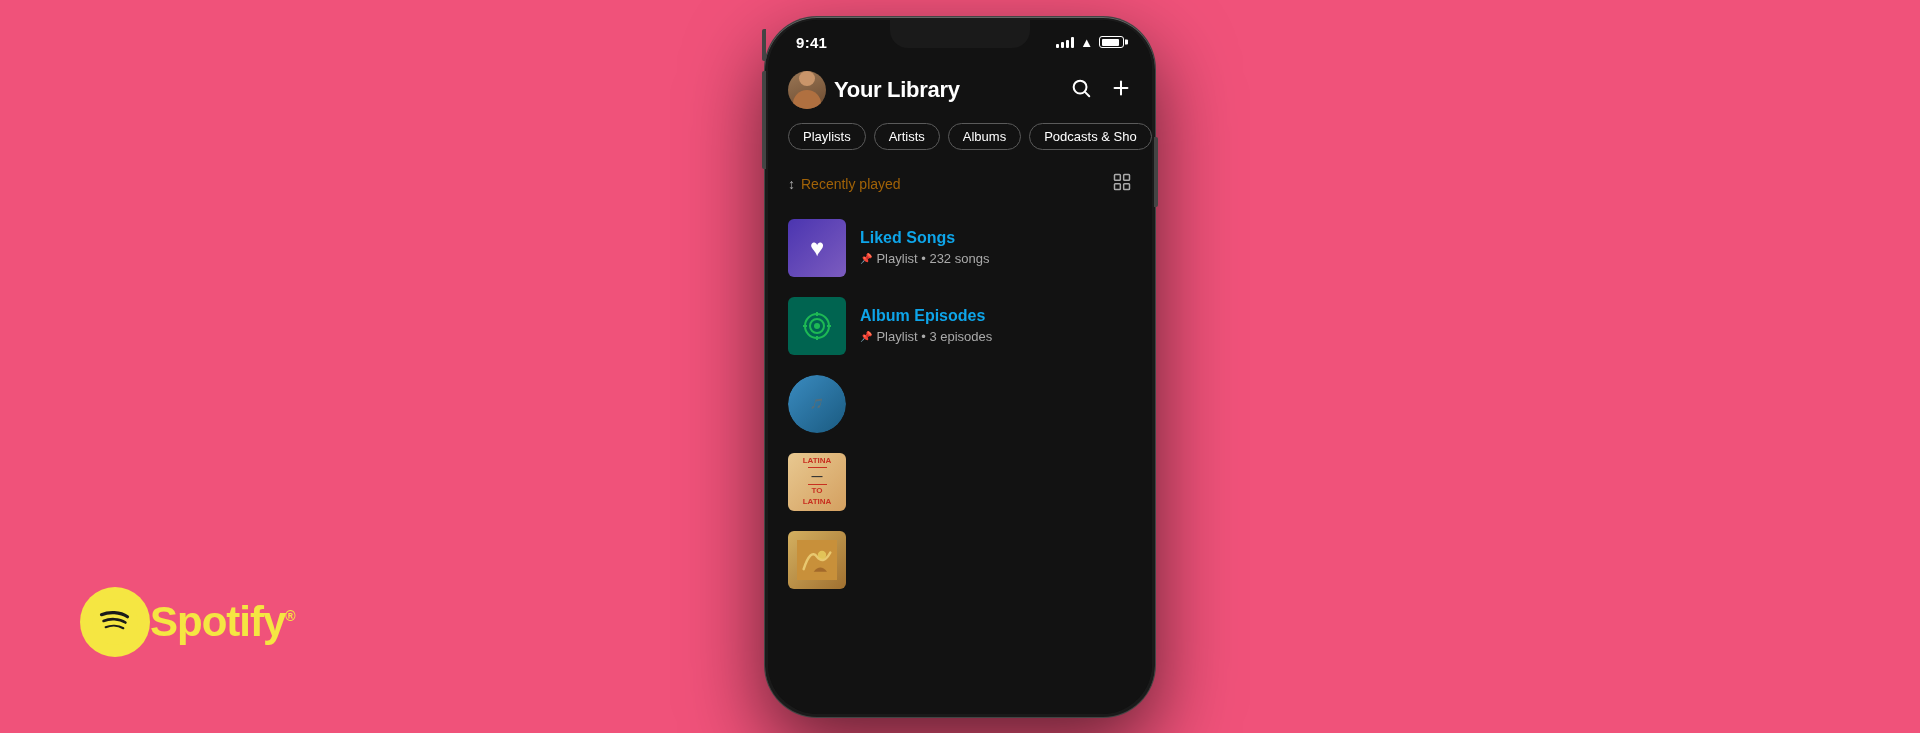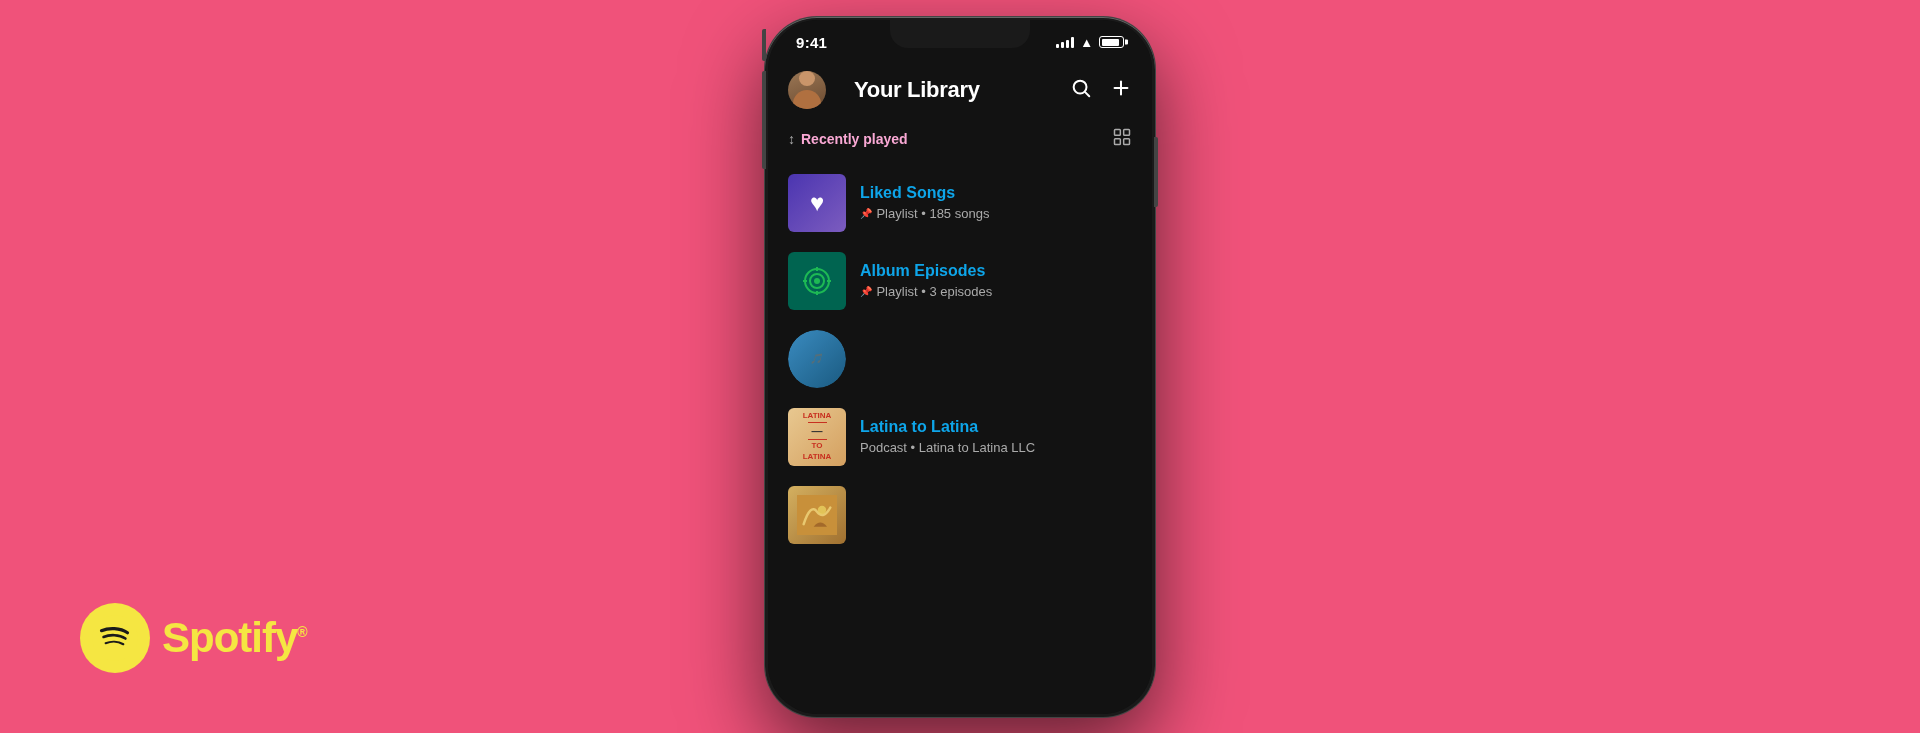--- a/index.html
+++ b/index.html
@@ -12,25 +12,25 @@
       align-items: center;
       justify-content: center;
       font-family: -apple-system, BlinkMacSystemFont, 'Segoe UI', sans-serif;
       overflow: hidden;
       position: relative;
     }
 
     
     .spotify-logo {
       position: absolute;
-      bottom: 60px;
+      bottom: 76px;
       left: 80px;
       display: flex;
       align-items: center;
-      gap: 12px;
+      gap: 0;
     }
 
     .spotify-circle {
       width: 70px;
       height: 70px;
       background: #f5e642;
       border-radius: 50%;
       display: flex;
       align-items: center;
       justify-content: center;
@@ -170,21 +170,21 @@
       background: #121212;
       flex: 1;
       overflow: hidden;
     }
 
     
     .library-header {
       display: flex;
       align-items: center;
       padding: 14px 20px 10px;
-      gap: 28px;
+      gap: 8px;
     }
 
     .avatar {
       width: 38px;
       height: 38px;
       border-radius: 50%;
       background: #8B6B4A;
       overflow: hidden;
       flex-shrink: 0;
     }
@@ -255,22 +255,22 @@
       gap: 6px;
     }
 
     .sort-icon {
       color: #aaa;
       font-size: 14px;
     }
 
     .sort-label {
       font-size: 14px;
-      color: #f9a8d4;
-      font-weight: 700;
+      color: #a16207;
+      font-weight: 400;
     }
 
     .grid-icon {
       color: #aaa;
       font-size: 18px;
     }
 
     
     .library-list {
       padding: 0 16px;
@@ -484,20 +484,26 @@
               </button>
               <button class="header-icon-btn">
                 <svg width="22" height="22" viewBox="0 0 24 24" fill="none" stroke="white" stroke-width="2.2" stroke-linecap="round">
                   <line x1="12" y1="5" x2="12" y2="19"></line>
                   <line x1="5" y1="12" x2="19" y2="12"></line>
                 </svg>
               </button>
             </div>
           </div>
 
+          <div class="filter-chips">
+            <button class="chip">Playlists</button>
+            <button class="chip">Artists</button>
+            <button class="chip">Albums</button>
+            <button class="chip">Podcasts &amp; Sho</button>
+          </div>
 
           <div class="sort-bar">
             <div class="sort-left">
               <span class="sort-icon">↕</span>
               <span class="sort-label">Recently played</span>
             </div>
             <span class="grid-icon">
               <svg width="20" height="20" viewBox="0 0 24 24" fill="none" stroke="#aaa" stroke-width="1.8">
                 <rect x="3" y="3" width="7" height="7" rx="1"></rect>
                 <rect x="14" y="3" width="7" height="7" rx="1"></rect>
@@ -512,21 +518,21 @@
             <div class="library-item">
               <div class="item-art">
                 <div class="liked-songs-art">
                   <span class="heart-icon">♥</span>
                 </div>
               </div>
               <div class="item-info">
                 <div class="item-title">Liked Songs</div>
                 <div class="item-subtitle">
                   <span class="pin-icon">📌</span>
-                  <span>Playlist • 185 songs</span>
+                  <span>Playlist • 232 songs</span>
                 </div>
               </div>
             </div>
 
             <div class="library-item">
               <div class="item-art">
                 <div class="episodes-art">
                   <svg width="32" height="32" viewBox="0 0 32 32" fill="none">
                     <circle cx="16" cy="16" r="12" stroke="#1db954" stroke-width="2" fill="none"></circle>
                     <circle cx="16" cy="16" r="7" stroke="#1db954" stroke-width="2" fill="none"></circle>
@@ -557,26 +563,20 @@
 
             <div class="library-item">
               <div class="item-art">
                 <div class="latina-art" style="background:linear-gradient(135deg,#e8c890,#d4a060);width:100%;height:100%;display:flex;flex-direction:column;align-items:center;justify-content:center;color:#c83020;font-weight:700;font-size:8px;line-height:1.3;text-align:center;padding:2px;">
                   <div>LATINA</div>
                   <div style="font-size:11px;color:#333;border-top:1px solid #c83020;border-bottom:1px solid #c83020;padding:1px 4px;margin:1px 0;">—</div>
                   <div>TO</div>
                   <div>LATINA</div>
                 </div>
               </div>
-              <div class="item-info">
-                <div class="item-title">Latina to Latina</div>
-                <div class="item-subtitle">
-                  <span>Podcast • Latina to Latina LLC</span>
-                </div>
-              </div>
             </div>
 
             <div class="library-item">
               <div class="item-art">
                 <div class="falcon-art" style="background:linear-gradient(135deg,#d4b060,#a07030);width:100%;height:100%;display:flex;align-items:center;justify-content:center;">
                   <svg width="40" height="40" viewBox="0 0 48 48">
                     <rect width="48" height="48" fill="#c8903a"></rect>
                     <path d="M8 35 Q16 10 24 20 Q32 30 40 15" stroke="#e8c870" stroke-width="3" fill="none" stroke-linecap="round"></path>
                     <circle cx="30" cy="18" r="5" fill="#e8d060" opacity="0.8"></circle>
                     <path d="M20 38 Q28 28 36 38" fill="#8B5020" opacity="0.6"></path>

